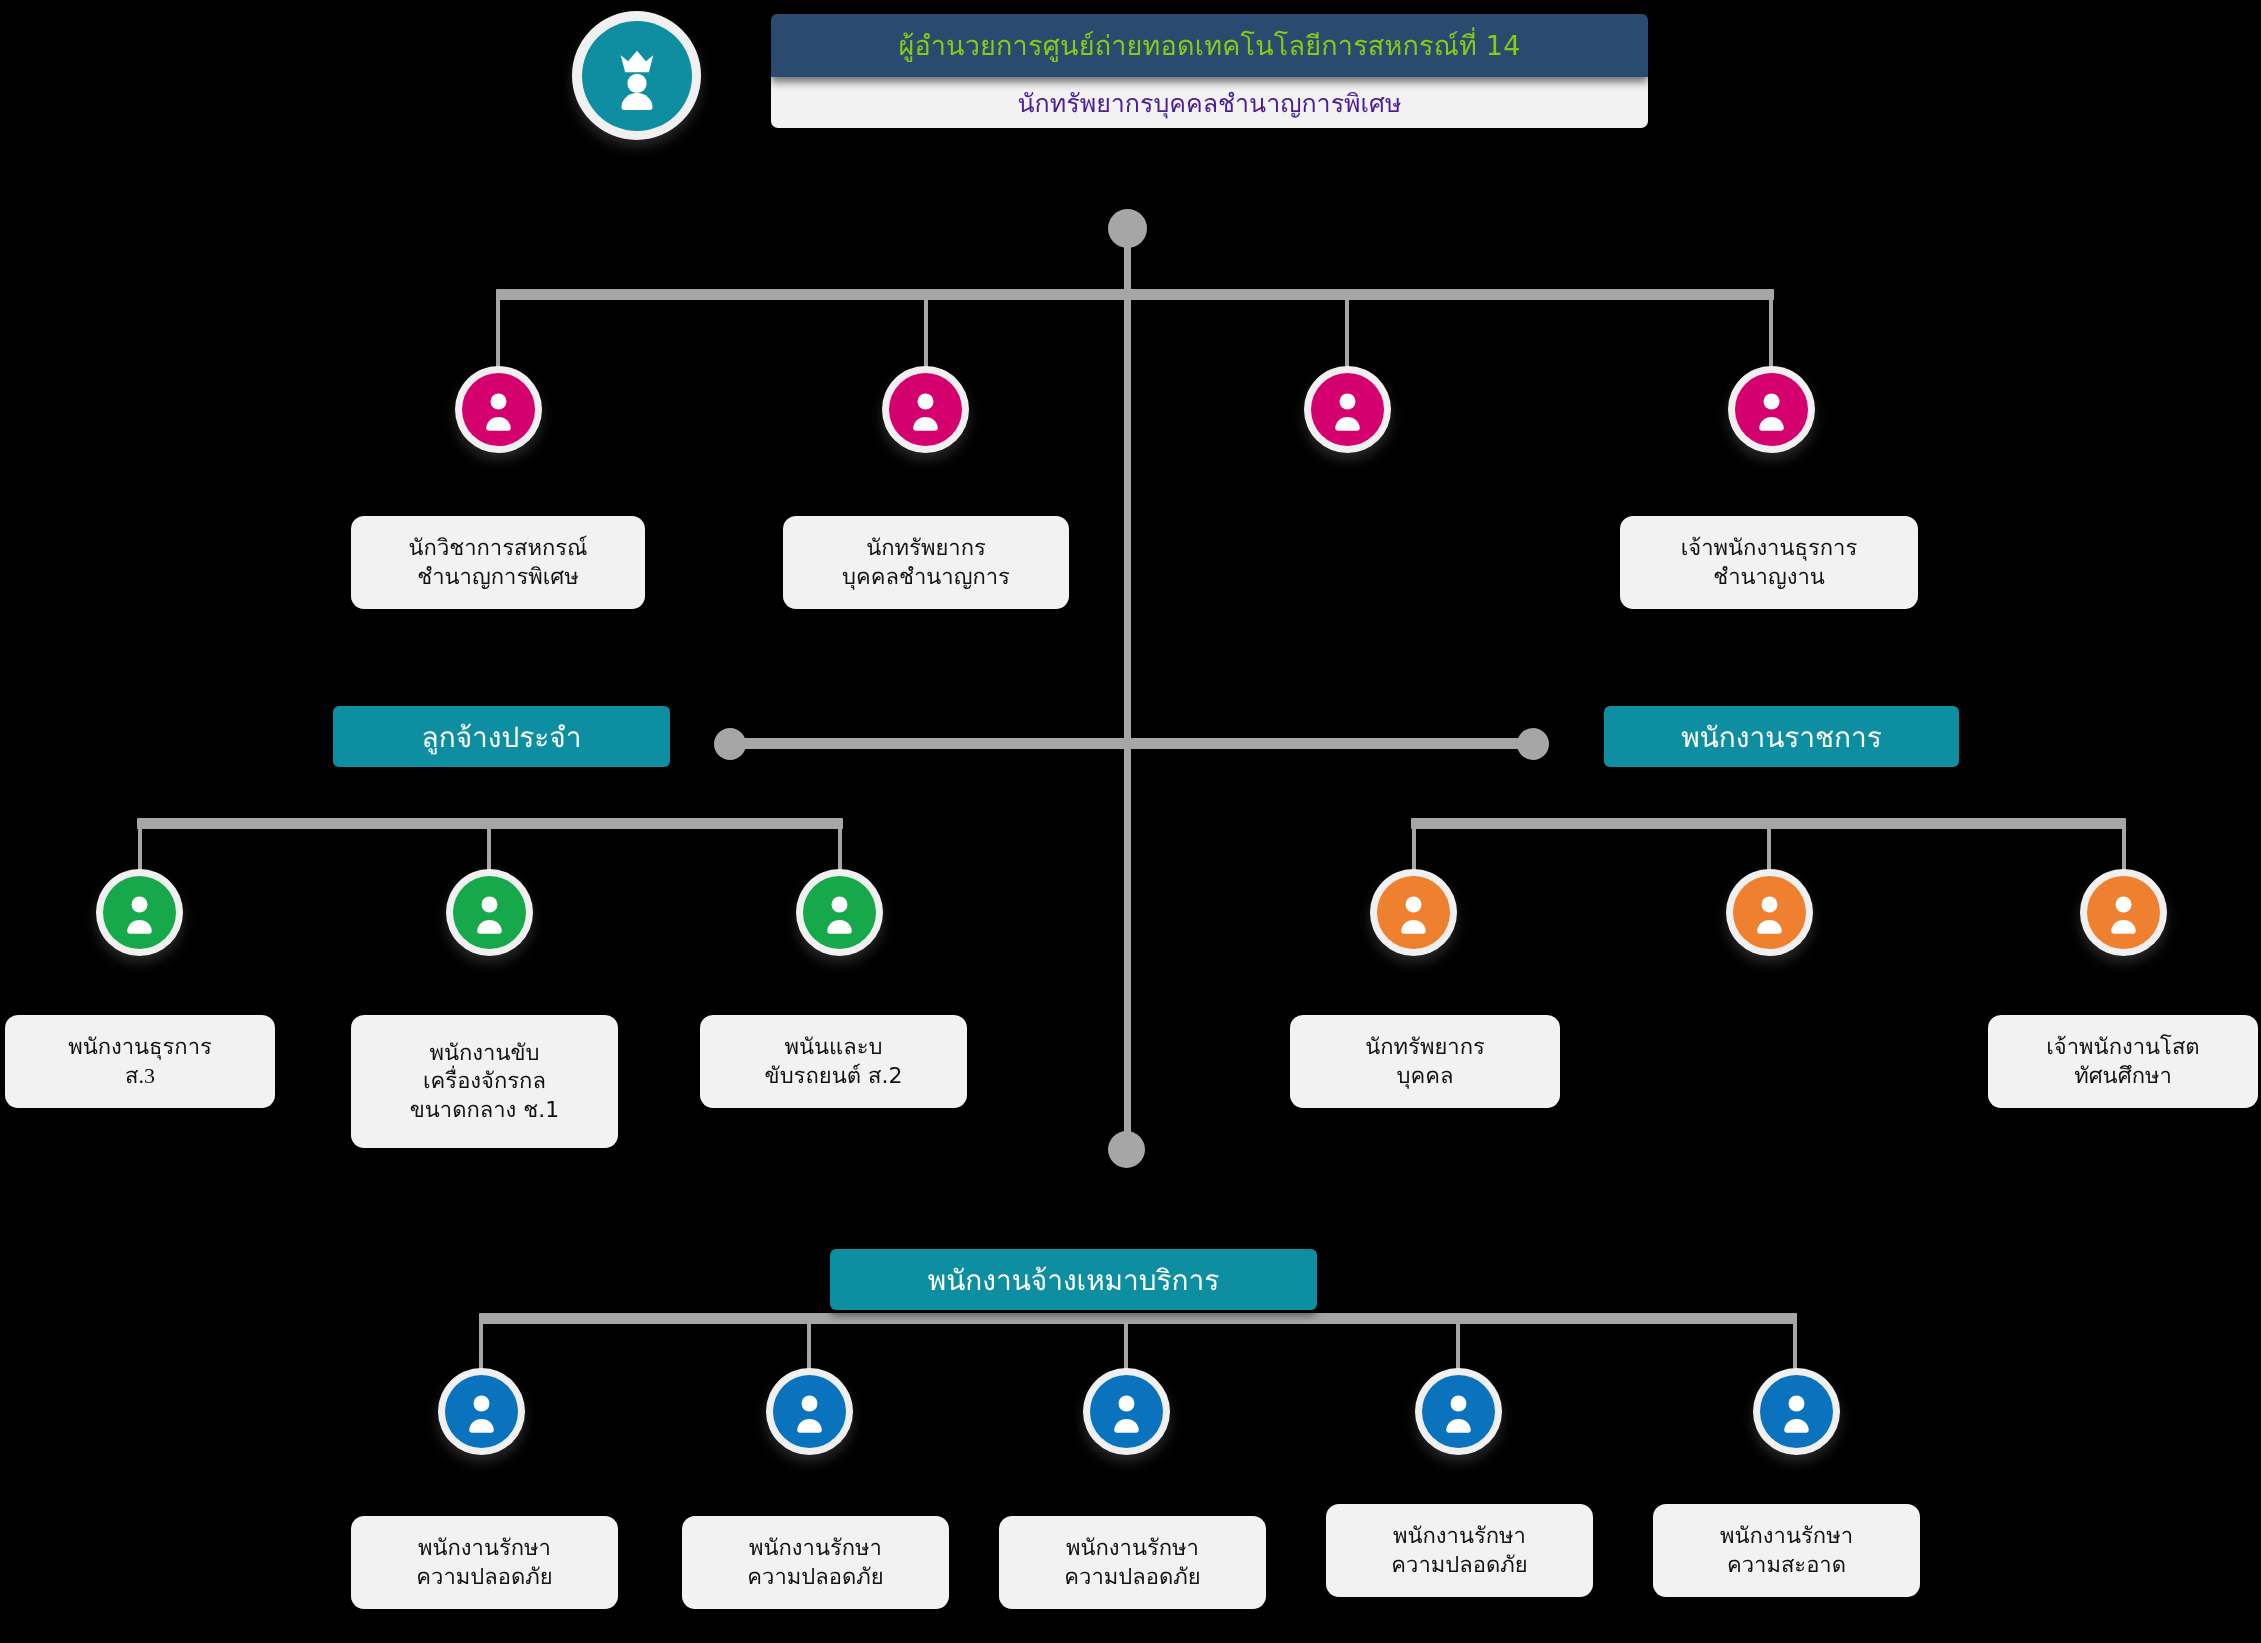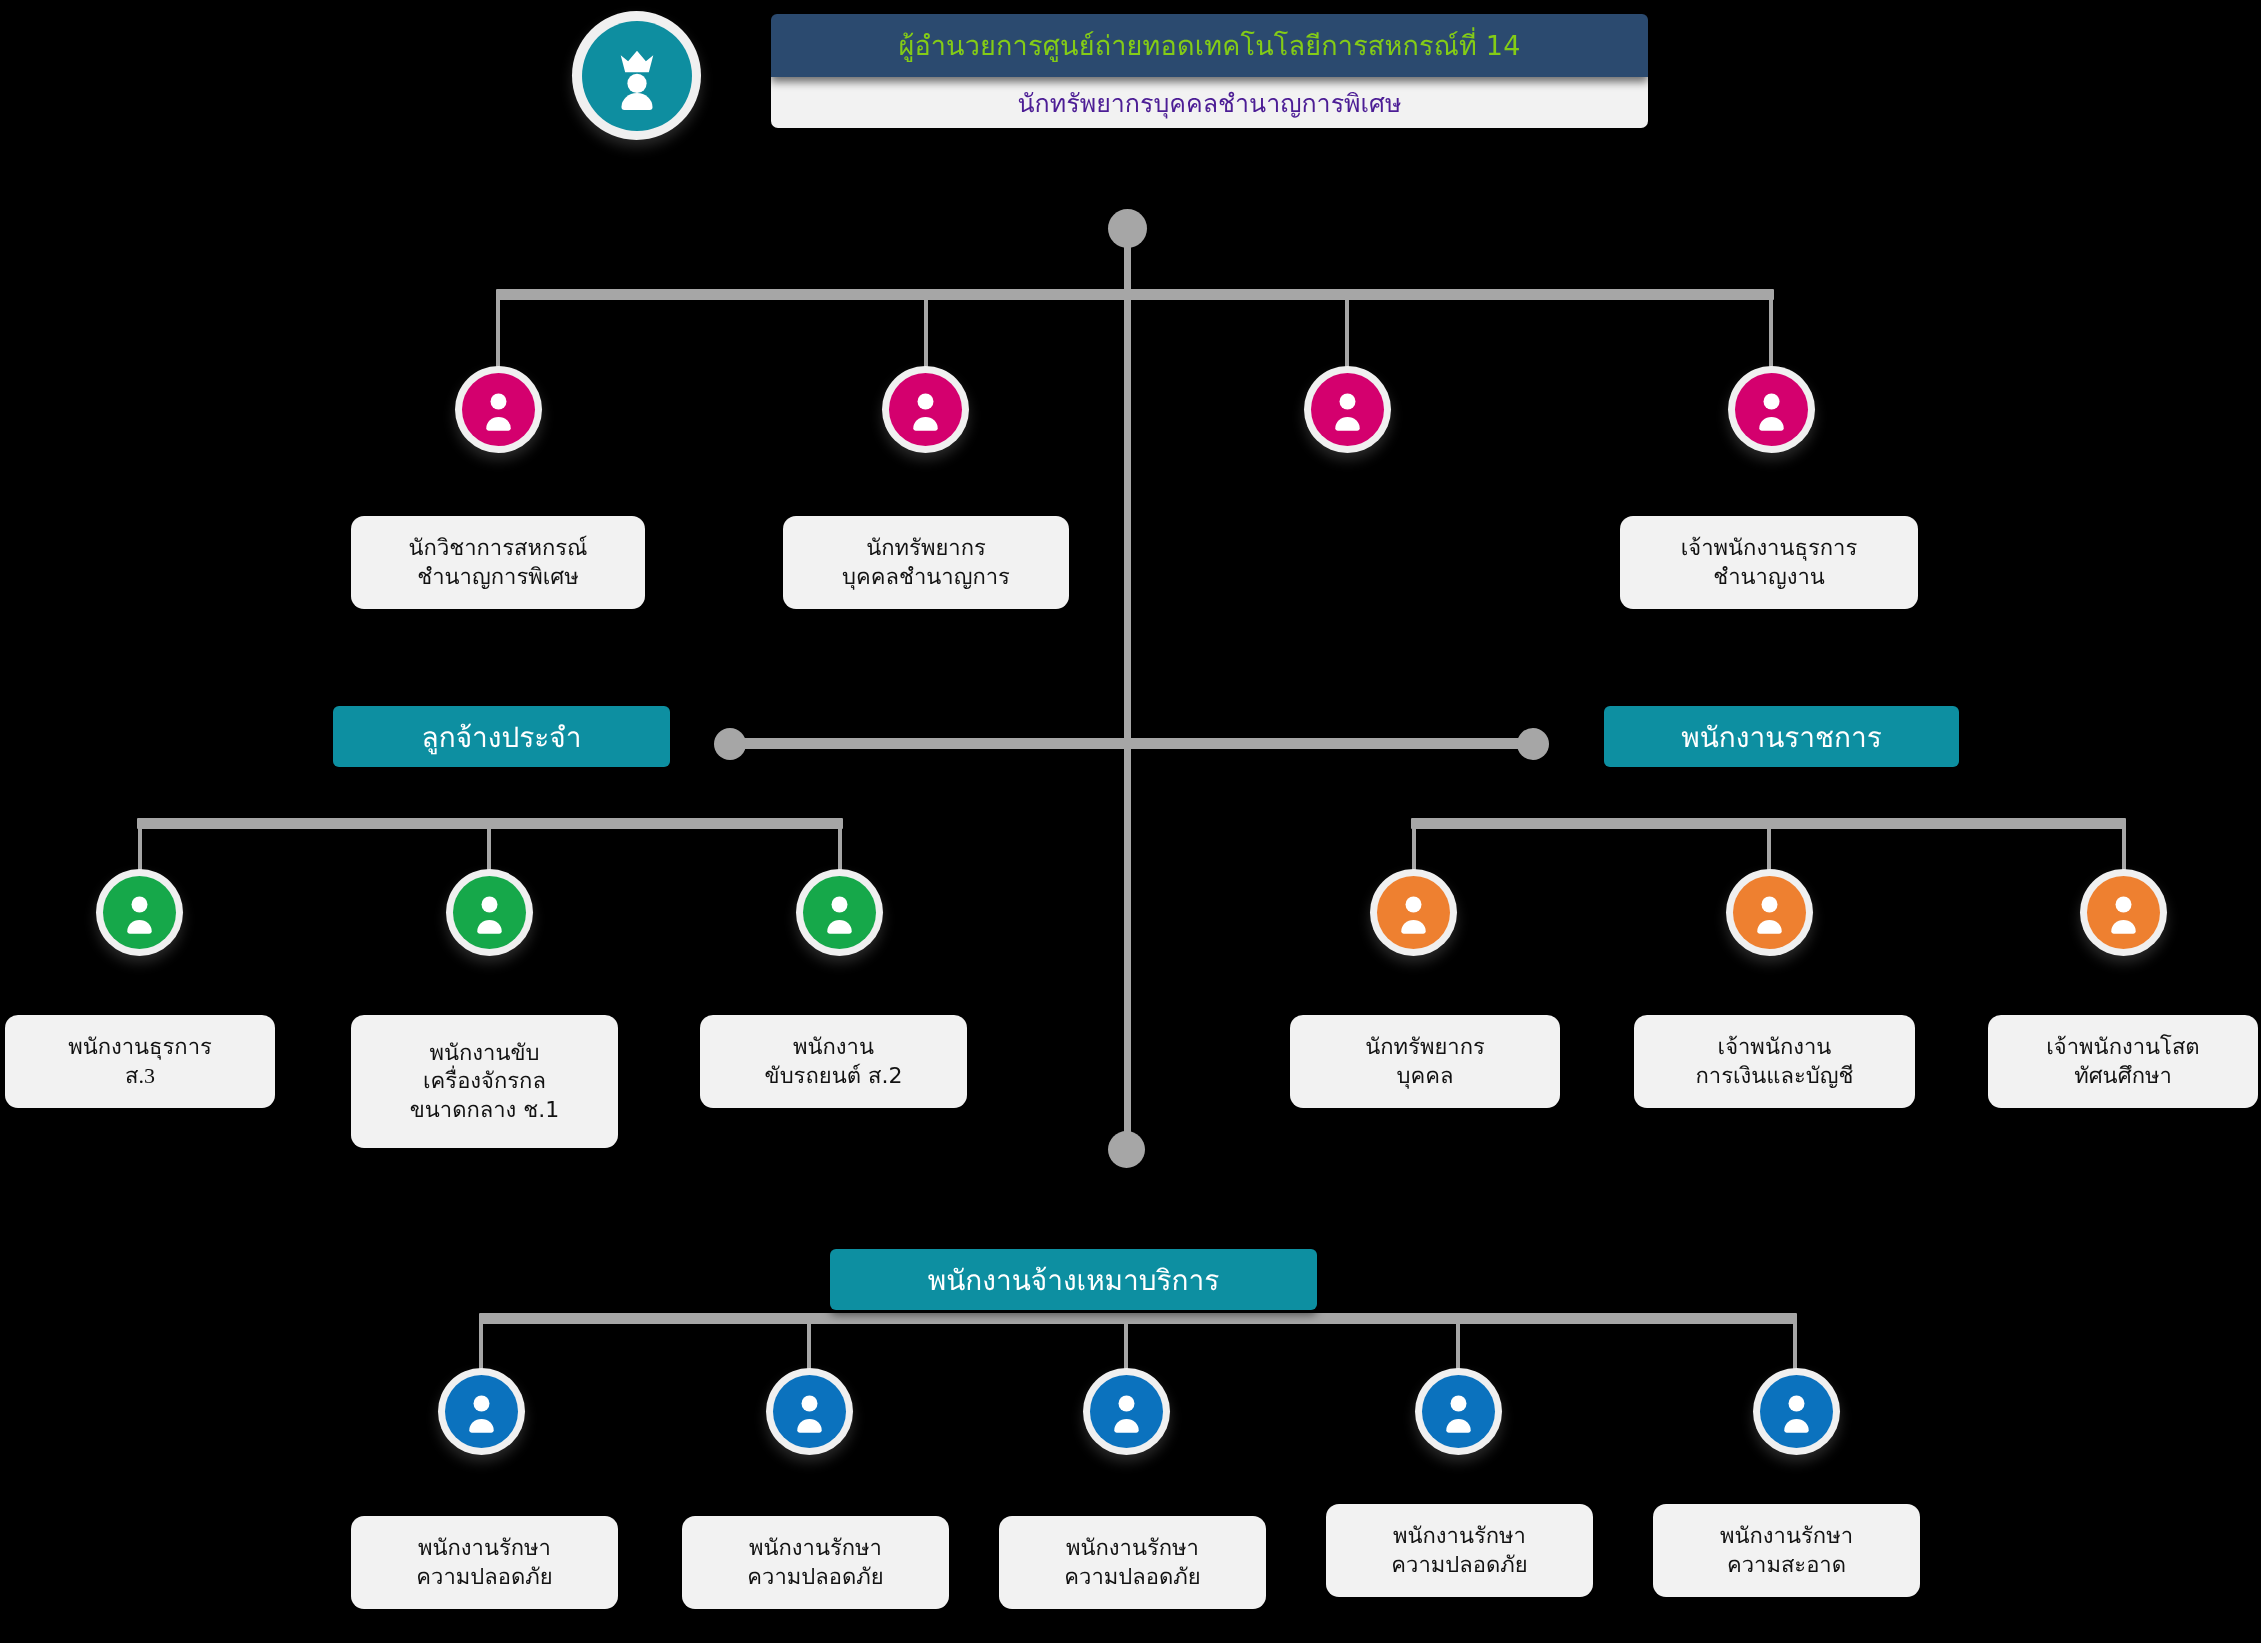--- a/index.html
+++ b/index.html
@@ -188,21 +188,21 @@
 ขนาดกลาง ช.1</div>
 
   <div class="avatar av-sub" style="left:796px;top:869px;">
     <div class="inner" style="background:#16a84a;">
       <svg width="47" height="47" viewBox="0 0 100 100">
         <circle fill="#ffffff" cx="50" cy="33" r="17"></circle>
         <path fill="#ffffff" d="M24 90 a26 24 0 0 1 52 0 q0 5 -5 5 H29 q-5 0 -5 -5 Z"></path>
       </svg>
     </div>
   </div>
-  <div class="card" style="left:700px;top:1015px;width:267px;height:93px;">พนักงาน
+  <div class="card" style="left:700px;top:1015px;width:267px;height:93px;">พนันและบ
 ขับรถยนต์ ส.2</div>
 
   <div class="hbar" style="left:1411px;top:818px;width:715px;"></div>
   <div class="vbar" style="left:1412px;top:823px;height:53px;"></div>
   <div class="vbar" style="left:1767px;top:823px;height:53px;"></div>
   <div class="vbar" style="left:2122px;top:823px;height:53px;"></div>
 
   <div class="avatar av-sub" style="left:1370px;top:869px;">
     <div class="inner" style="background:#ee8030;">
       <svg width="47" height="47" viewBox="0 0 100 100">
@@ -215,22 +215,20 @@
 บุคคล</div>
 
   <div class="avatar av-sub" style="left:1726px;top:869px;">
     <div class="inner" style="background:#ee8030;">
       <svg width="47" height="47" viewBox="0 0 100 100">
         <circle fill="#ffffff" cx="50" cy="33" r="17"></circle>
         <path fill="#ffffff" d="M24 90 a26 24 0 0 1 52 0 q0 5 -5 5 H29 q-5 0 -5 -5 Z"></path>
       </svg>
     </div>
   </div>
-  <div class="card" style="left:1634px;top:1015px;width:281px;height:93px;">เจ้าพนักงาน
-การเงินและบัญชี</div>
 
   <div class="avatar av-sub" style="left:2080px;top:869px;">
     <div class="inner" style="background:#ee8030;">
       <svg width="47" height="47" viewBox="0 0 100 100">
         <circle fill="#ffffff" cx="50" cy="33" r="17"></circle>
         <path fill="#ffffff" d="M24 90 a26 24 0 0 1 52 0 q0 5 -5 5 H29 q-5 0 -5 -5 Z"></path>
       </svg>
     </div>
   </div>
   <div class="card" style="left:1988px;top:1015px;width:270px;height:93px;">เจ้าพนักงานโสต

